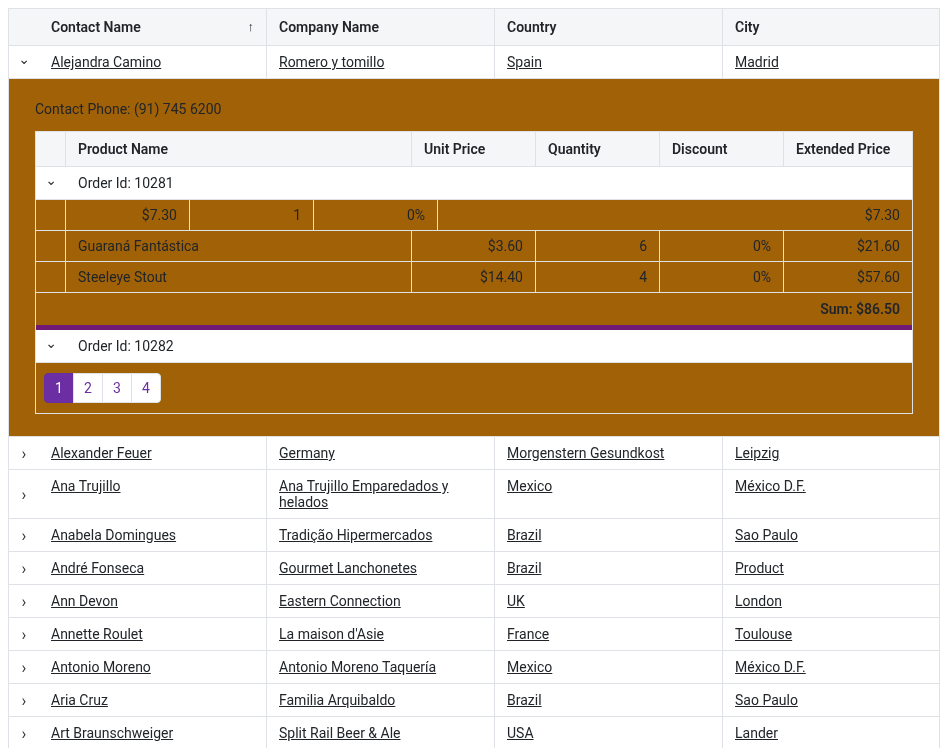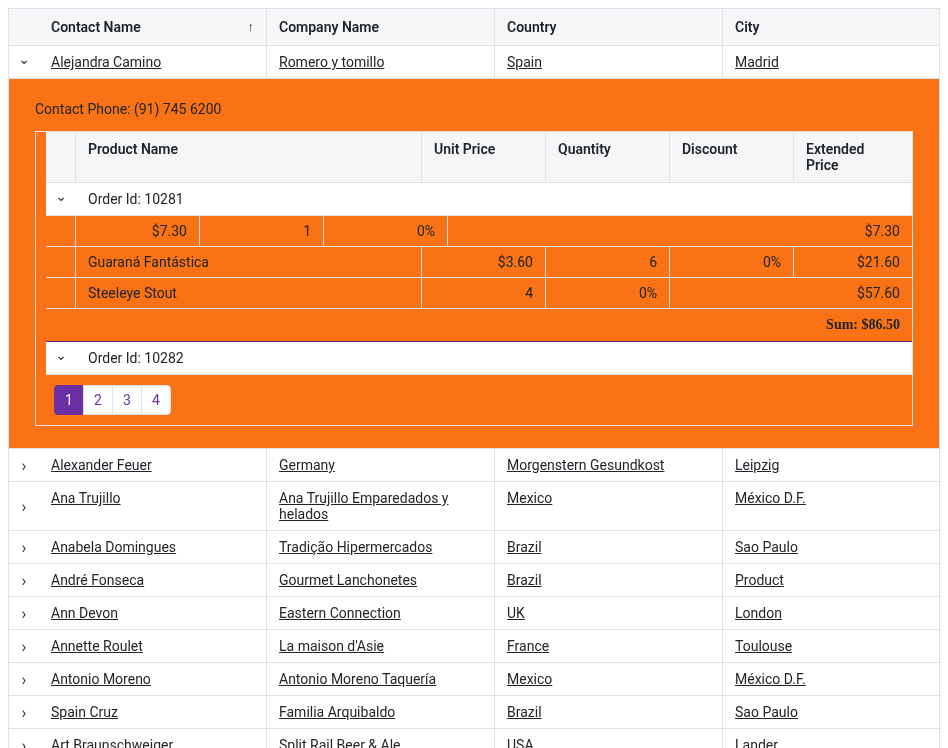--- a/index.html
+++ b/index.html
@@ -59,26 +59,25 @@
   .col-company { flex: 0 0 228px; }
   .col-country { flex: 0 0 228px; }
   .col-city    { flex: 1 1 auto; }
   .chev { display:inline-block; }
   .chev-right::before { content:"\203A"; font-size:16px; color:#333; }
   .chev-down::before  { content:"\2304"; font-size:14px; color:#333; position:relative; top:-3px; }
 
   .detail-panel {
     padding: 22px 26px;
     border-bottom: 1px solid #dee2e6;
-    background:#f97316;
+    background:#a16207;
   }
   .detail-label { margin-bottom: 14px; }
   .inner-grid {
     border: 1px solid #dee2e6;
-    padding-left: 10px;
   }
   .inner-hdr-row {
     display:flex;
     background:#f5f6f7;
     border-bottom:1px solid #dee2e6;
   }
   .inner-hdr-cell{
     padding:9px 12px;
     font-weight:600;
     border-right:1px solid #dee2e6;
@@ -105,22 +104,21 @@
     border-bottom:1px solid #dee2e6;
     background:#fff;
     align-items:center;
   }
   .group-cell{
     flex:1 1 auto;
     padding:8px 12px;
   }
   .sum-row{
     display:flex;
-    border-bottom:1px solid #701a75;
-    font-family:Liberation Serif, serif;
+    border-bottom:5px solid #701a75;
   }
   .sum-cell{
     flex:1 1 auto;
     text-align:right;
     padding:8px 12px;
     font-weight:600;
   }
   .pager-btn{
     border:1px solid #dee2e6;
     background:#fff;
@@ -207,20 +205,21 @@
         <div class="pad-cell"></div>
         <div class="inner-cell col-prod">Guaraná Fantástica</div>
         <div class="inner-cell col-up num">$3.60</div>
         <div class="inner-cell col-qty num">6</div>
         <div class="inner-cell col-disc num">0%</div>
         <div class="inner-cell col-ext num">$21.60</div>
       </div>
       <div class="inner-data-row">
         <div class="pad-cell"></div>
         <div class="inner-cell col-prod">Steeleye Stout</div>
+        <div class="inner-cell col-up num">$14.40</div>
         <div class="inner-cell col-qty num">4</div>
         <div class="inner-cell col-disc num">0%</div>
         <div class="inner-cell col-ext num">$57.60</div>
       </div>
 
       <div class="sum-row">
         <div class="sum-cell">Sum: $86.50</div>
       </div>
 
       <div class="group-row" style="border-bottom:1px solid #dee2e6;">
@@ -299,21 +298,21 @@
       </div>
     <div class="cell col-contact">Antonio Moreno</div>
     <div class="cell col-company">Antonio Moreno Taquería</div>
     <div class="cell col-country">Mexico</div>
     <div class="cell col-city">México D.F.</div>
   </div>
   <div class="data-row">
     <div class="expand-cell">
         <span class="chev chev-right"></span>
       </div>
-    <div class="cell col-contact">Spain Cruz</div>
+    <div class="cell col-contact">Aria Cruz</div>
     <div class="cell col-company">Familia Arquibaldo</div>
     <div class="cell col-country">Brazil</div>
     <div class="cell col-city">Sao Paulo</div>
   </div>
   <div class="data-row">
     <div class="expand-cell">
         <span class="chev chev-right"></span>
       </div>
     <div class="cell col-contact">Art Braunschweiger</div>
     <div class="cell col-company">Split Rail Beer &amp; Ale</div>

